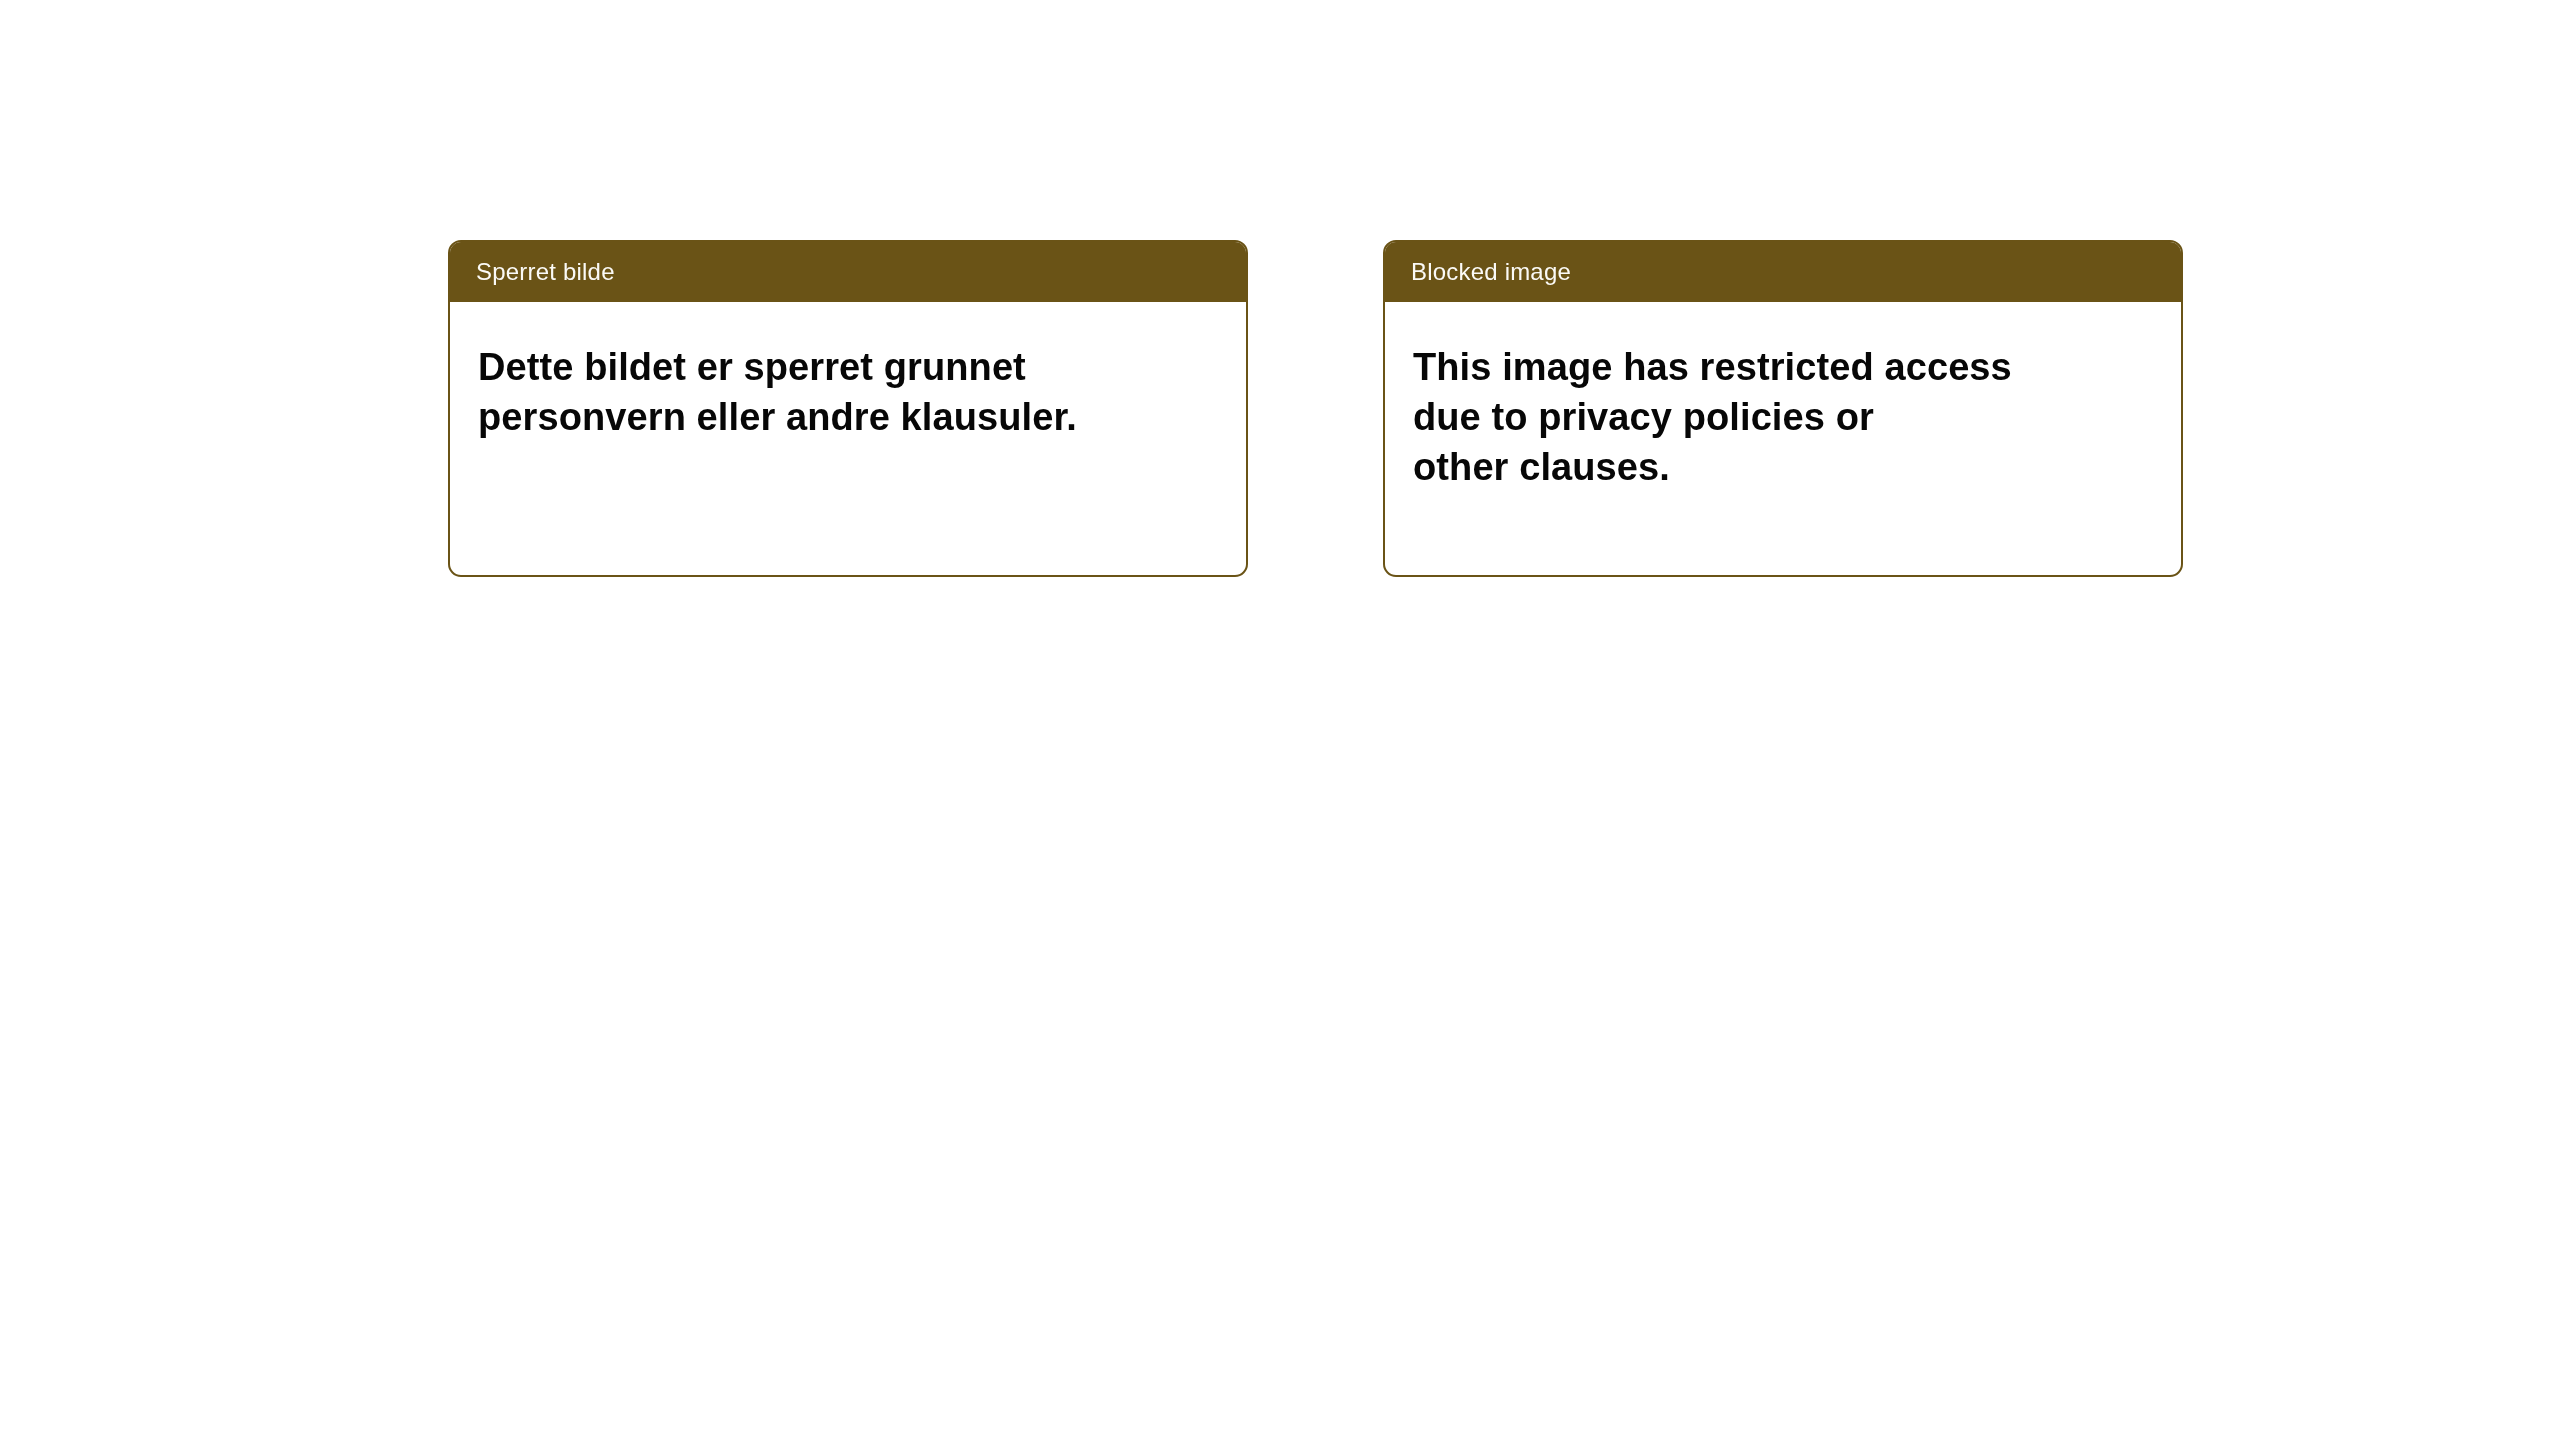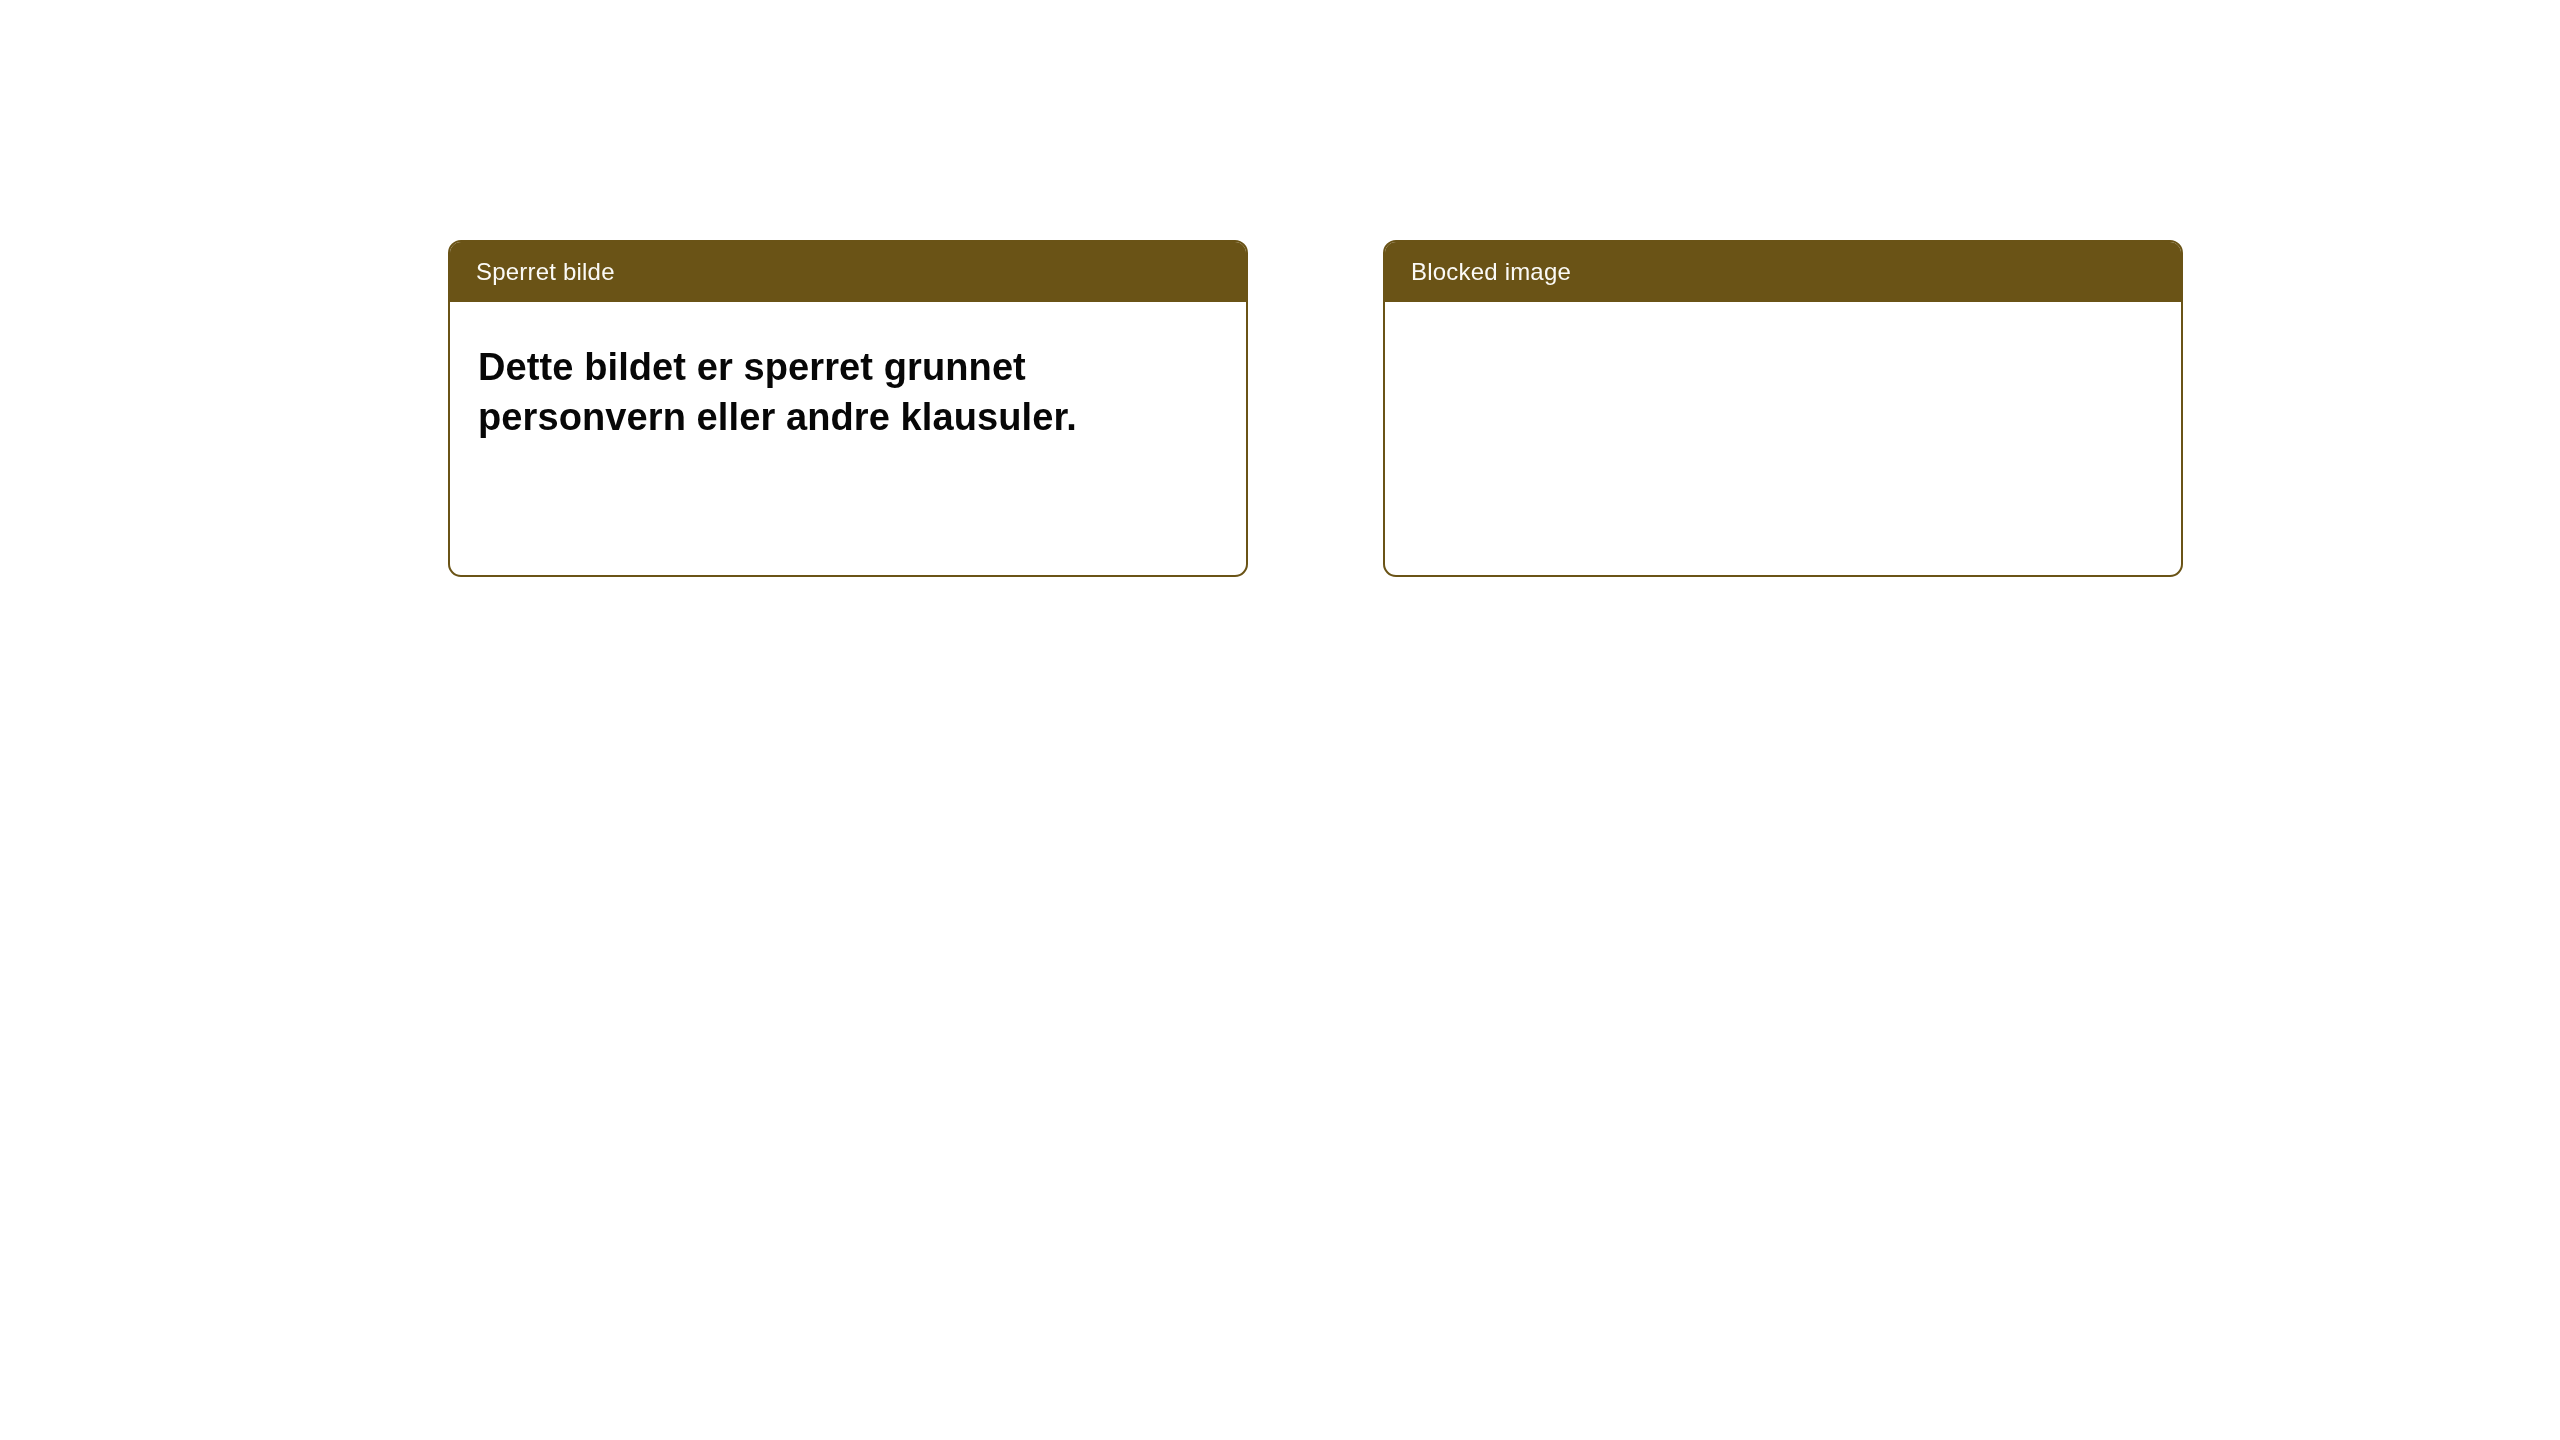--- a/index.html
+++ b/index.html
@@ -63,13 +63,18 @@
   <div class="card-body">
     <p class="card-text">Dette bildet er sperret grunnet
 personvern eller andre klausuler.</p>
   </div>
 </div>
 
 <div class="card card-right">
   <div class="card-header">
     <span class="card-title">Blocked image</span>
   </div>
+  <div class="card-body">
+    <p class="card-text">This image has restricted access
+due to privacy policies or
+other clauses.</p>
+  </div>
 </div>
 
 </body></html>

